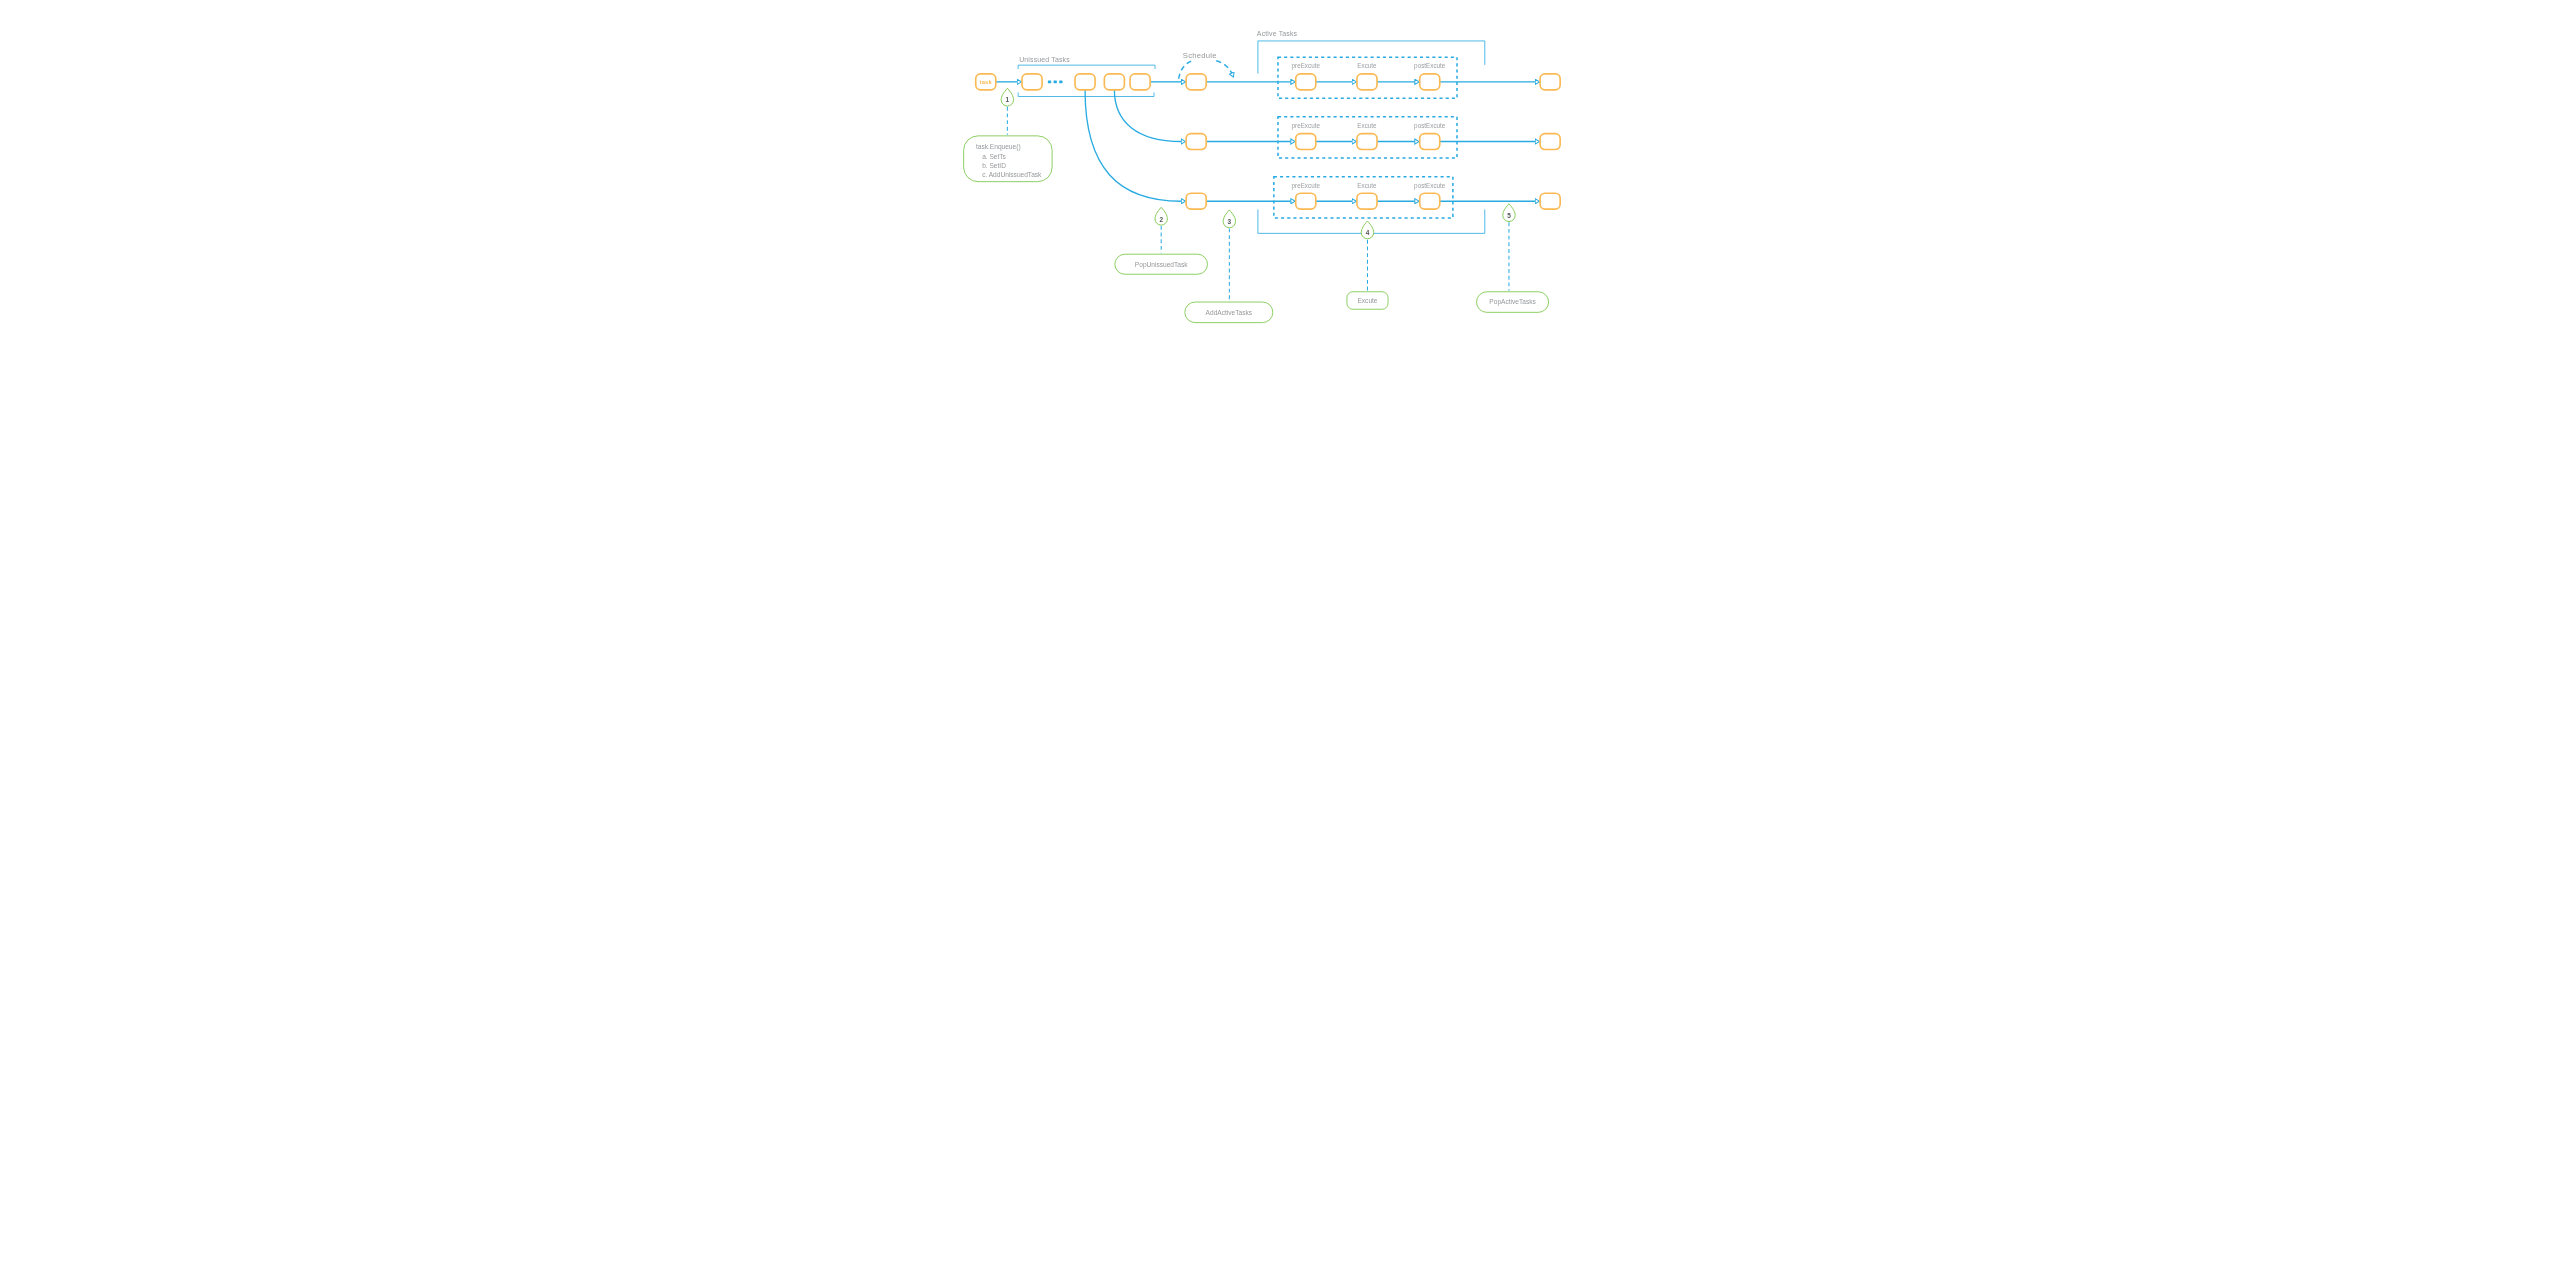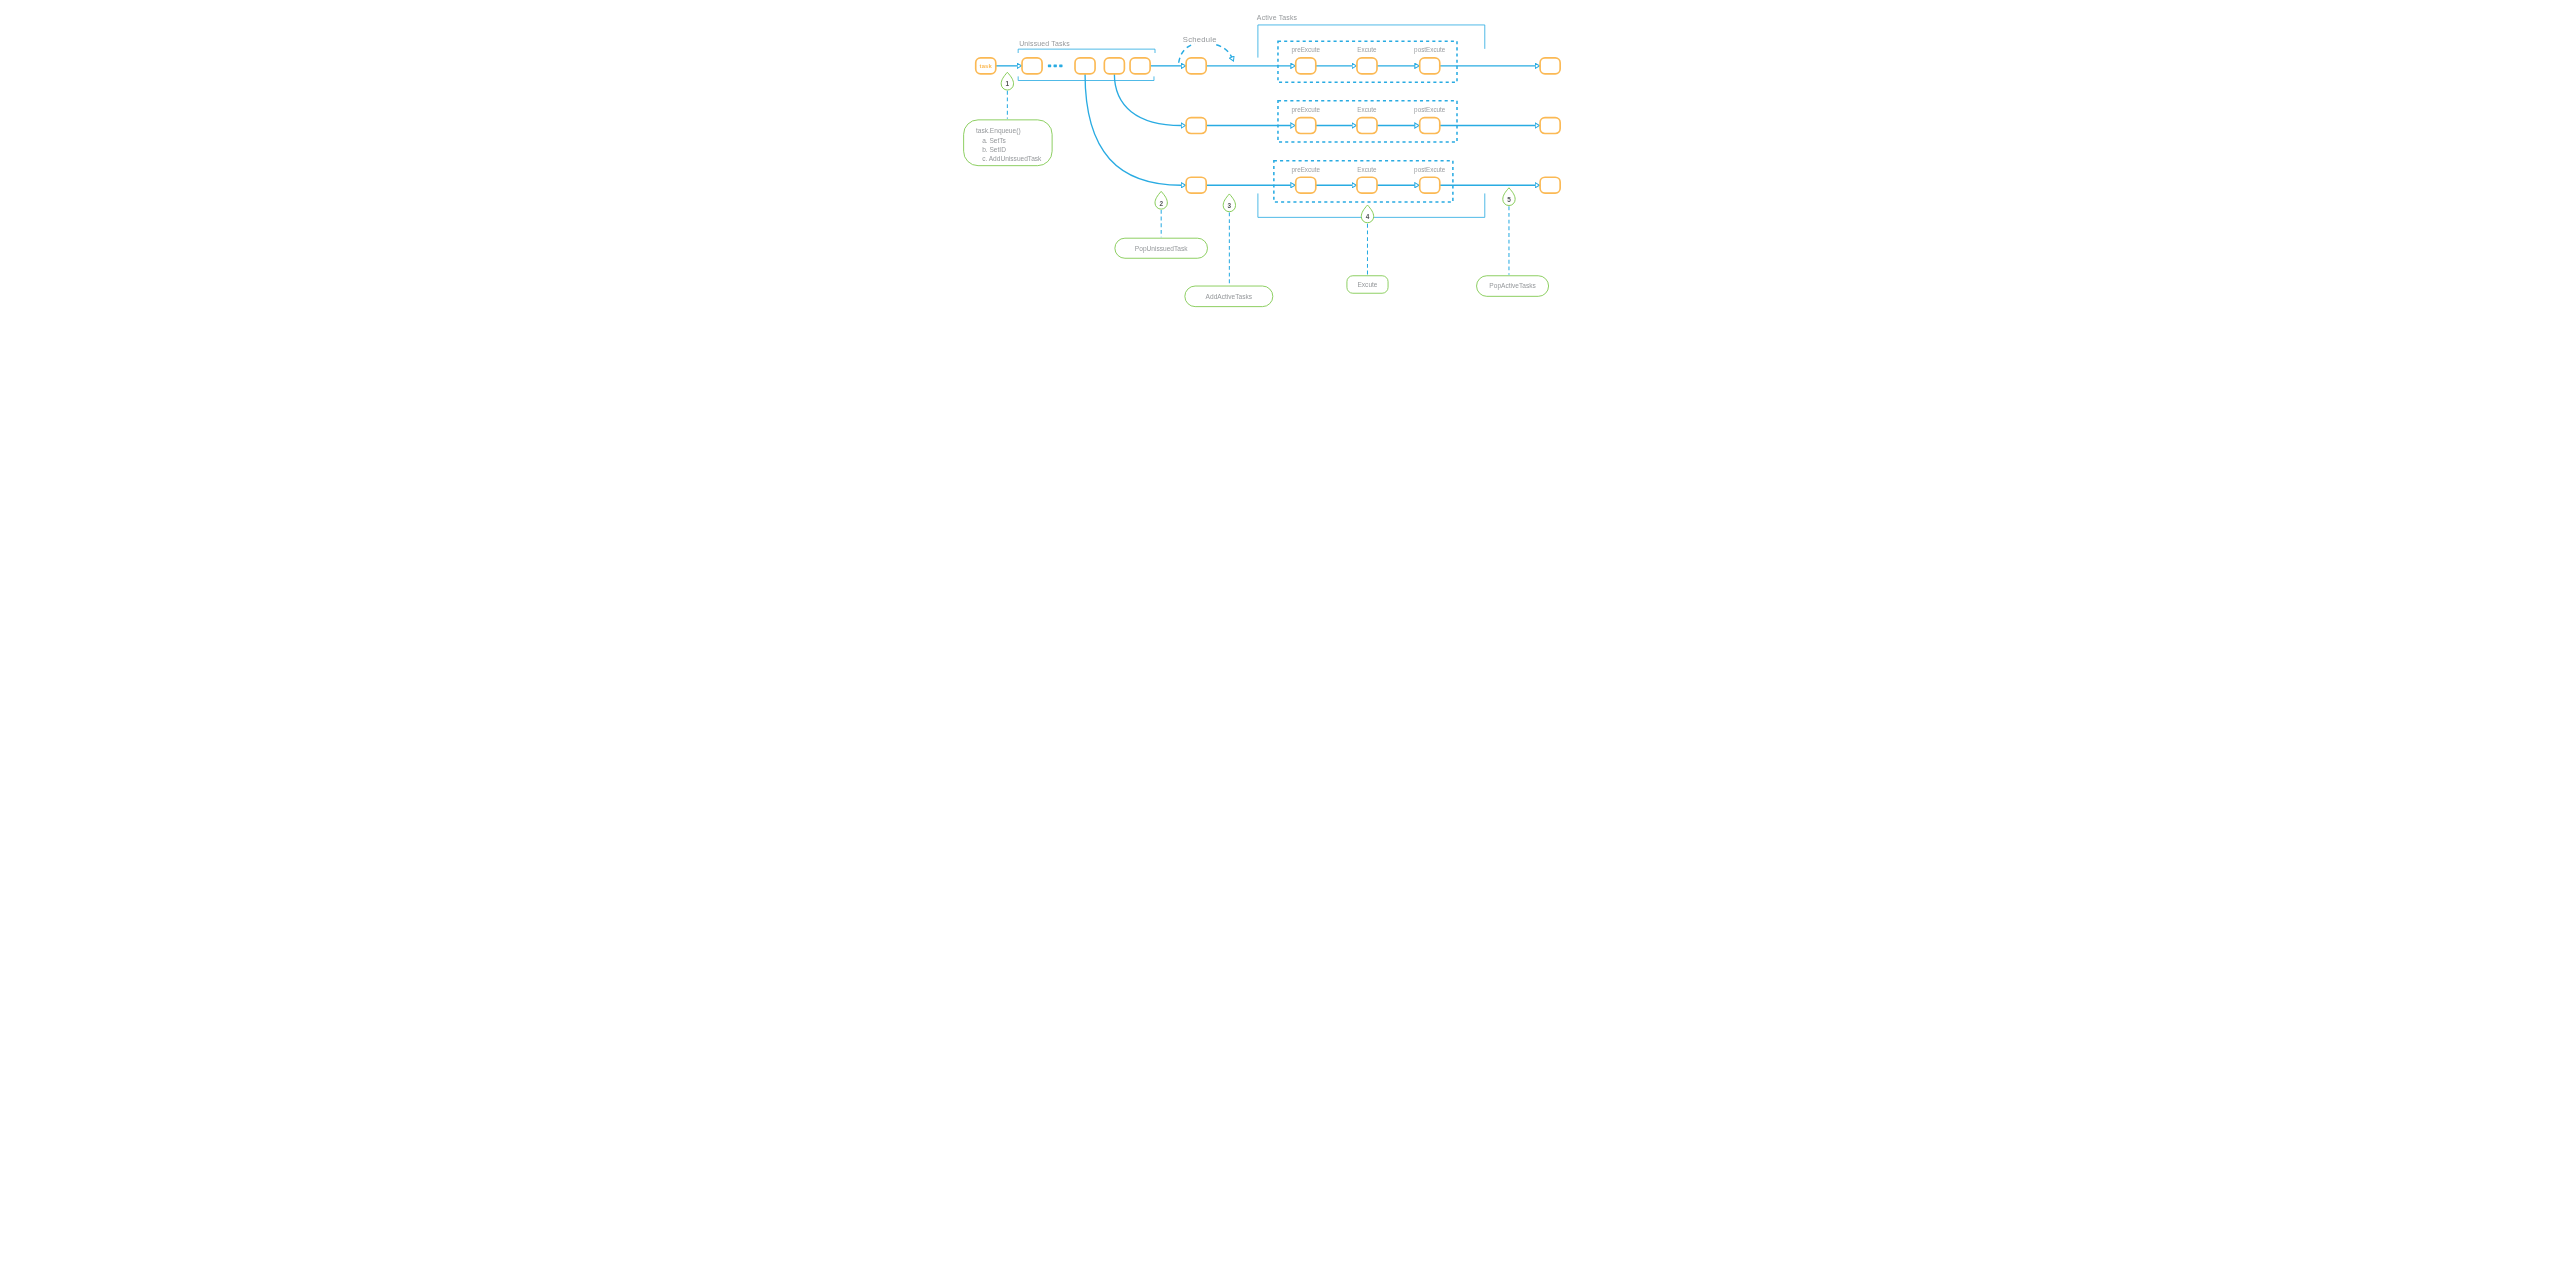--- a/index.html
+++ b/index.html
@@ -1,16 +1,16 @@
 <!DOCTYPE html>
 <html style="font-size:8.2px"><head>
 <meta charset="utf-8">
 <style>
   html, body { margin: 0; padding: 0; background: #ffffff; }
-  .canvas-wrap { width: 778px; height: 320px; margin: 0 auto; position: relative; }
+  .canvas-wrap { width: 778px; height: 320px; margin: 16px auto; position: relative; }
   svg { display: block; font-family: "Liberation Sans", sans-serif; }
   .section-label { fill: #95989B; font-size: 13.5px; letter-spacing: .3px; }
   .schedule-label { fill: #95989B; font-size: 15px; letter-spacing: .4px; }
   .step-label { fill: #9B9EA1; font-size: 12.3px; text-anchor: middle; }
   .node { fill: #ffffff; stroke: #FBB954; stroke-width: 3.2; }
   .task-text { fill: #FBB954; font-size: 11.5px; text-anchor: middle; font-weight: bold; letter-spacing: .3px; }
   .flow { stroke: #29ABE2; stroke-width: 2.6; fill: none; }
   .bracket { stroke: #29ABE2; stroke-width: 1.6; fill: none; }
   .dashed-box { stroke: #29ABE2; stroke-width: 3; fill: none; stroke-dasharray: 6 6; }
   .arc { stroke: #29ABE2; stroke-width: 2.8; fill: none; stroke-dasharray: 10 7; }

